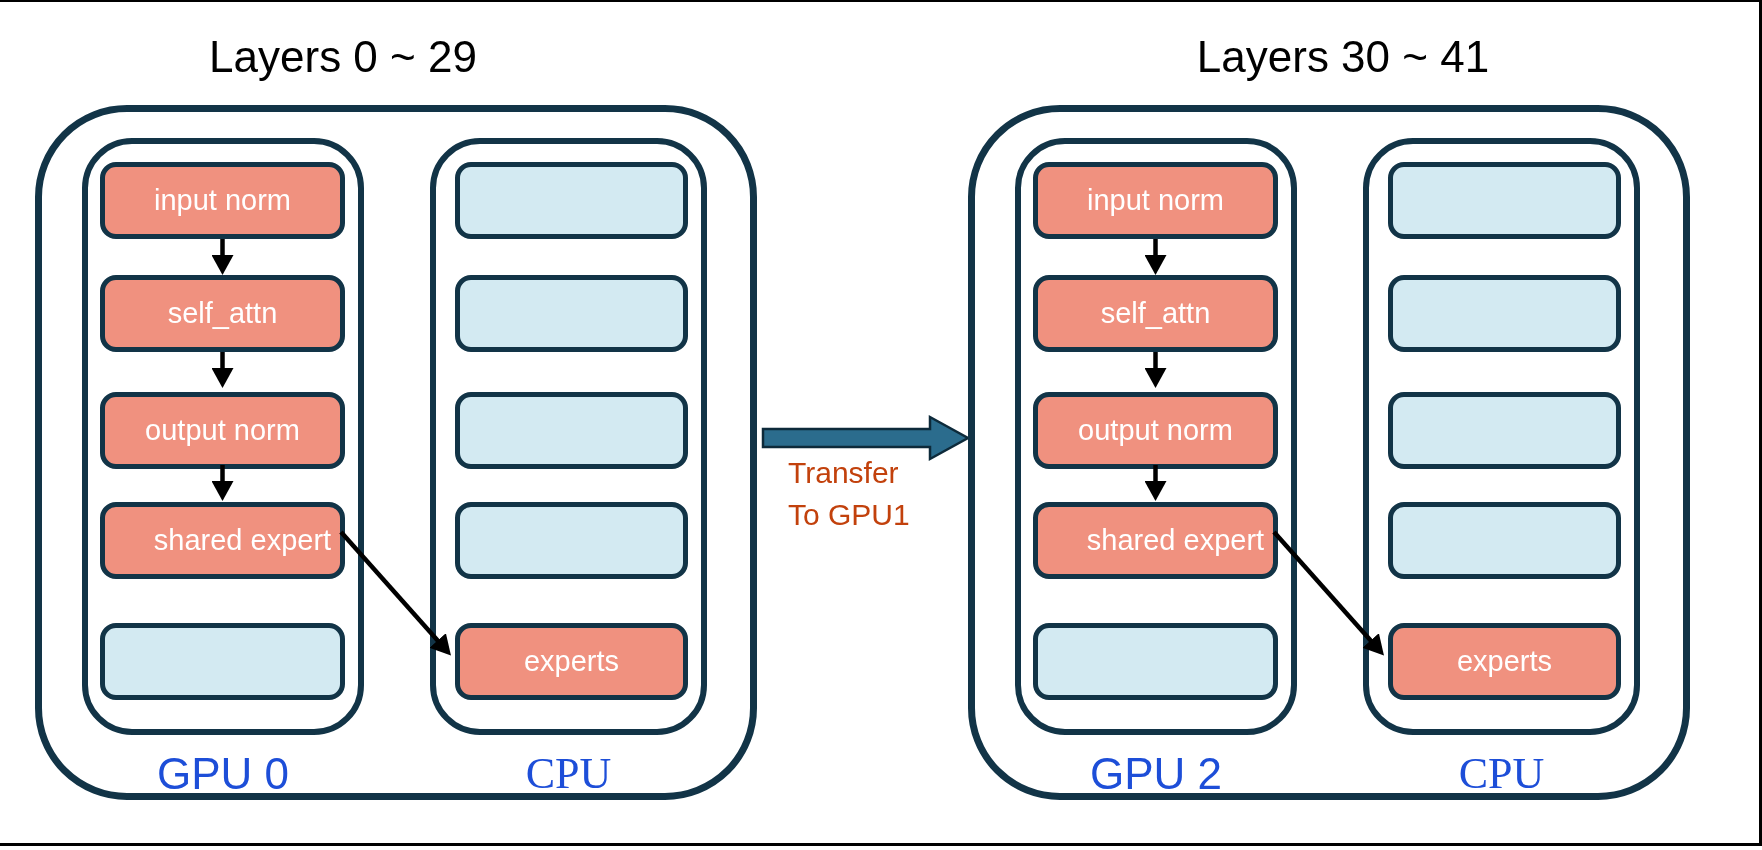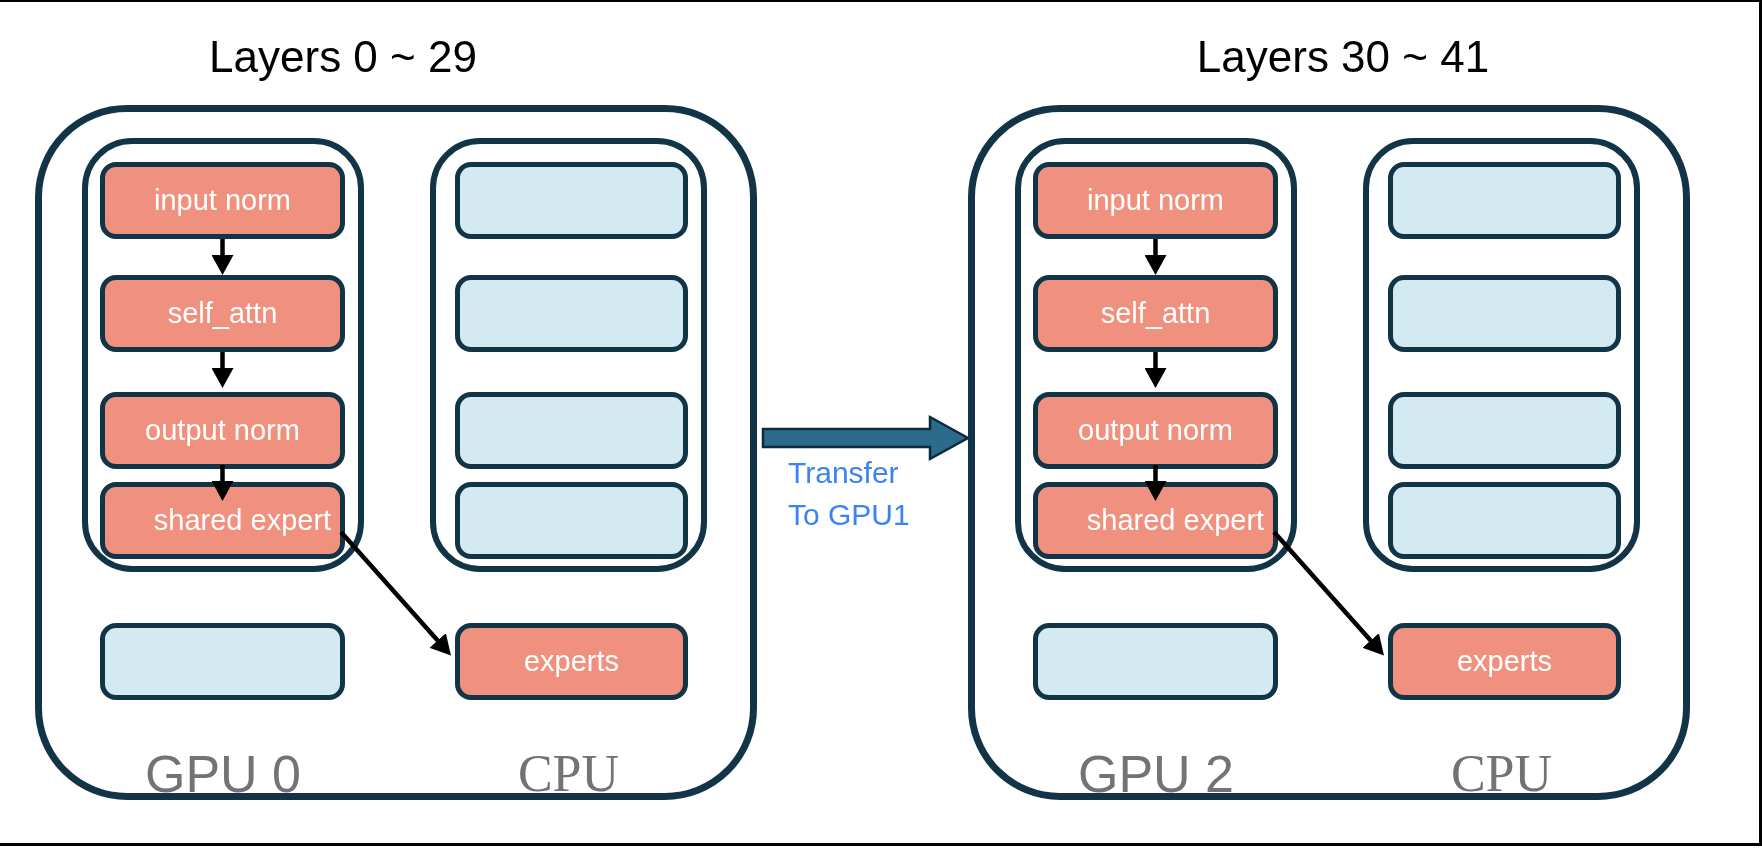--- a/index.html
+++ b/index.html
@@ -20,51 +20,51 @@
   .title-1 { left:982px; }
 
   .container {
     position:absolute; top:105px; width:722px; height:695px; box-sizing:border-box;
     background:#fff; border:7px solid #123447; border-radius:92px;
   }
   .container-0 { left:35px; }
   .container-1 { left:968px; }
 
   .column {
-    position:absolute; top:26px; height:434px; box-sizing:border-box;
+    position:absolute; top:26px; height:597px; box-sizing:border-box;
     background:#fff; border:6px solid #123447; border-radius:50px;
   }
   .gpu-col { left:40px;  width:282px; }
   .cpu-col { left:388px; width:277px; }
 
   .box {
     position:absolute; height:77px; box-sizing:border-box;
     border:5px solid #123447; border-radius:16px;
     display:flex; align-items:center; justify-content:center;
     font-size:29px; color:#ffffff; white-space:nowrap;
   }
   .gpu-col .box { left:12px; width:245px; }
   .cpu-col .box { left:19px; width:233px; }
   .box.module { background:#F0917F; }
   .box.slot   { background:#D3EAF2; }
-  .r0 { top:18px; } .r1 { top:131px; } .r2 { top:248px;text-align:center; } .r3 { top:338px;padding-left:40px; } .r4 { top:479px; }
+  .r0 { top:18px; } .r1 { top:131px; } .r2 { top:248px;text-align:center; } .r3 { top:358px;padding-left:40px; } .r4 { top:479px; }
 
   .flow-arrows { position:absolute; left:0; top:0; width:708px; height:681px; pointer-events:none; }
 
   .device-label {
-    position:absolute; top:641px; font-size:52px; line-height:42px;
-    color:#737373; text-align:center; white-space:nowrap;
+    position:absolute; top:641px; font-size:44px; line-height:42px;
+    color:#1d4ed8; text-align:center; white-space:nowrap;
   }
   .gpu-label { left:40px;  width:282px; }
   .cpu-label { left:388px; width:277px;font-family:Liberation Serif, serif; }
 
   .transfer-arrow-svg { position:absolute; left:761px; top:407px; }
   .transfer-label {
     position:absolute; left:788px; top:452px;
-    font-size:30px; line-height:42px; color:#3b82f6; white-space:nowrap;
+    font-size:30px; line-height:42px; color:#c2410c; white-space:nowrap;
   }
 </style>
 </head>
 <body>
 
 <div class="canvas">
 
   <div class="group-title title-0">Layers 0 ~ 29</div>
 
   <div class="container container-0">

